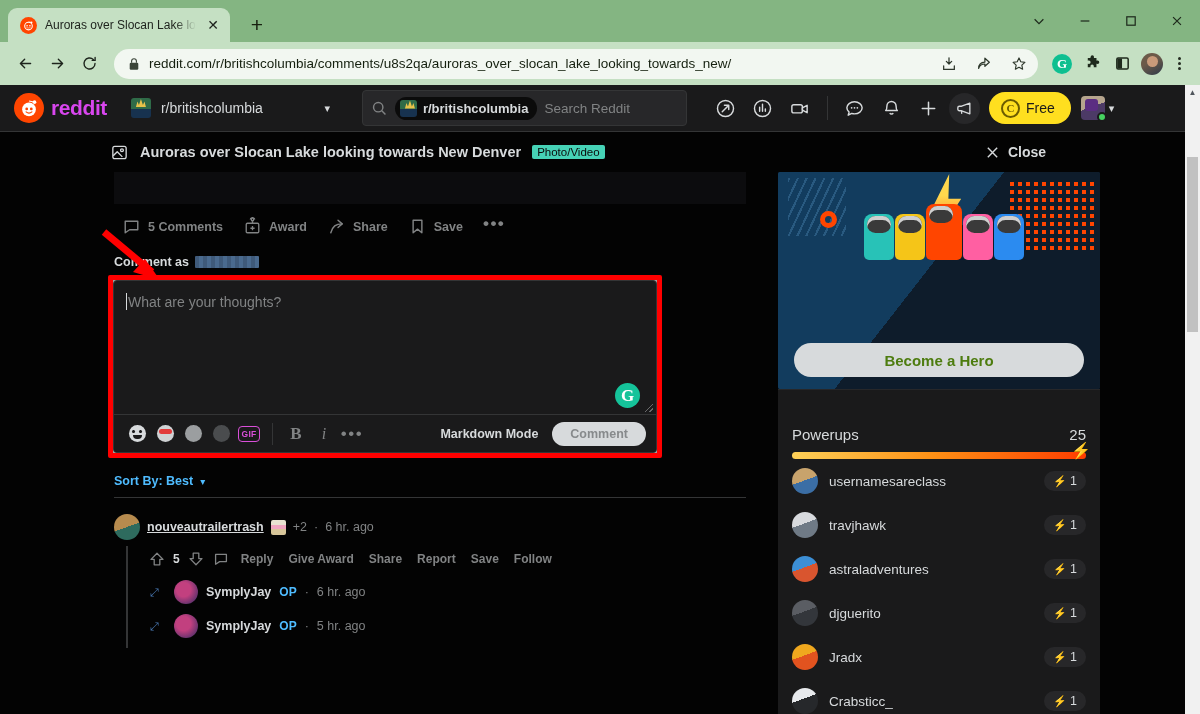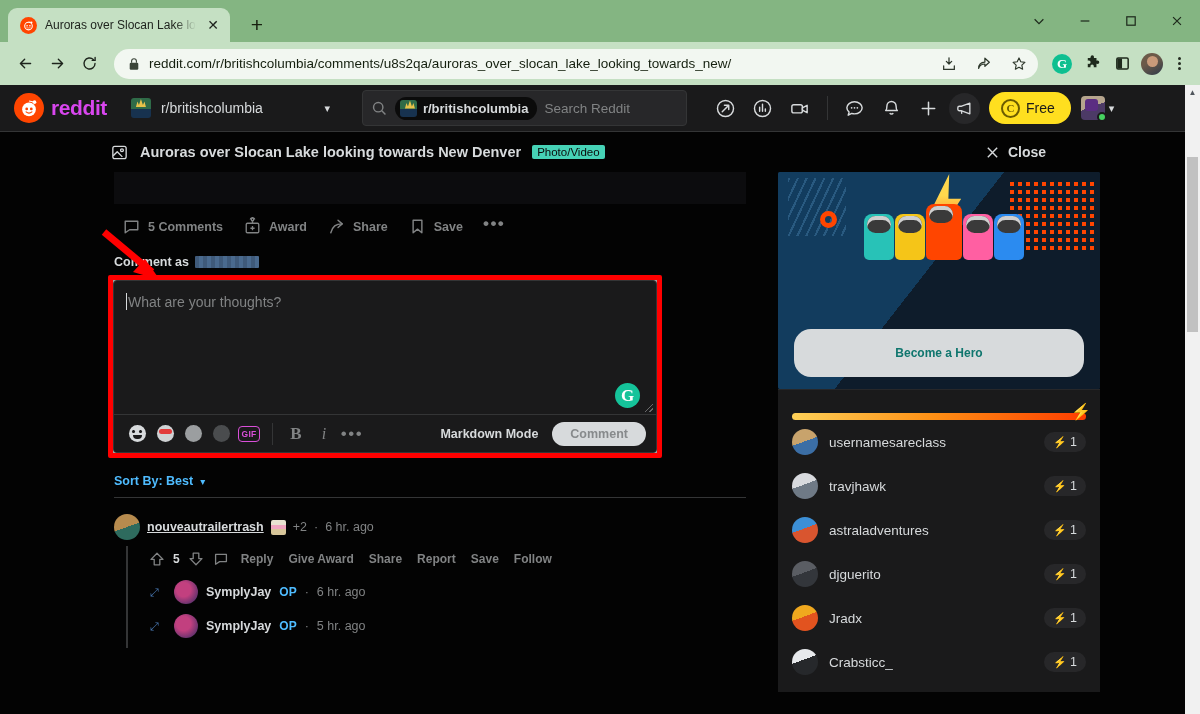--- a/index.html
+++ b/index.html
@@ -286,23 +286,23 @@
     clip-path:polygon(58% 0,18% 52%,45% 52%,28% 100%,88% 40%,56% 40%);}
   .heroes{position:absolute;left:86px;top:32px;display:flex;align-items:flex-end;gap:1px;}
   .hero{width:30px;height:46px;border-radius:8px 8px 5px 5px;position:relative;}
   .hero:before{content:"";position:absolute;left:3px;top:2px;width:24px;height:17px;border-radius:9px;
     background:#3a3a3a;box-shadow:inset 0 4px 0 #cfcfcf;}
   .hero.teal{background:#28c2b7;} .hero.yellow{background:#f5c518;}
   .hero.red{background:#ff4500;height:56px;width:36px;}
   .hero.pink{background:#ff5fa2;} .hero.blue{background:#2b8bf0;}
   .promo .ptxt{position:absolute;left:0;right:0;top:126px;text-align:center;
     color:#e6e8ea;font-size:16.5px;font-weight:700;line-height:1.3;padding:0 22px;}
-  .promo .phero-btn{position:absolute;left:16px;right:16px;bottom:12px;height:48px;
+  .promo .phero-btn{position:absolute;left:16px;right:16px;bottom:12px;height:34px;
     background:#d7dadc;border-radius:17px;display:flex;align-items:center;justify-content:center;
-    color:#0f766e;font-size:12px;font-weight:700;}
+    color:#4d7c0f;font-size:15px;font-weight:700;}
 
   .heroes-card { background:#1a1a1b; border-top:1px solid #272729; padding: 14px 14px 8px 14px;}
   .hc-title { color:#d7dadc; font-size:11px; font-weight:700; letter-spacing:.6px;}
   .pu-row { display:flex; align-items:baseline; margin-top: 22px;}
   .pu-row .nm { color:#d7dadc; font-size:15px; flex:1 1 auto;}
   .pu-row .ct { color:#d7dadc; font-size:15px;}
   .pu-bar { height:7px; border-radius:4px; margin-top: 9px; position:relative;
     background: linear-gradient(90deg,#ffd158 0%, #ff9015 48%, #ff3d00 100%);}
   .pu-bar .tip { position:absolute; right:-5px; top:-9px; font-size:16px; line-height:1;}
   .hero-row { display:flex; align-items:center; gap:11px; padding: 9px 0;}
@@ -687,20 +687,24 @@
             <div class="hero teal"></div>
             <div class="hero yellow"></div>
             <div class="hero red"></div>
             <div class="hero pink"></div>
             <div class="hero blue"></div>
           </div>
           <div class="phero-btn">Become a Hero</div>
         </div>
 
         <div class="heroes-card">
+          <div class="pu-row">
+            <span class="nm">Powerups</span>
+            <span class="ct">25</span>
+          </div>
           <div class="pu-bar">
             <span class="tip">⚡</span>
           </div>
 
           <div class="hero-row">
             <span class="ha" style="background:linear-gradient(160deg,#c8a36c 0 48%,#3b6ea5 48% 100%)"></span>
             <span class="hn">usernamesareclass</span>
             <span class="hp">
                 <span class="b">⚡</span>
                 <span>1</span>

